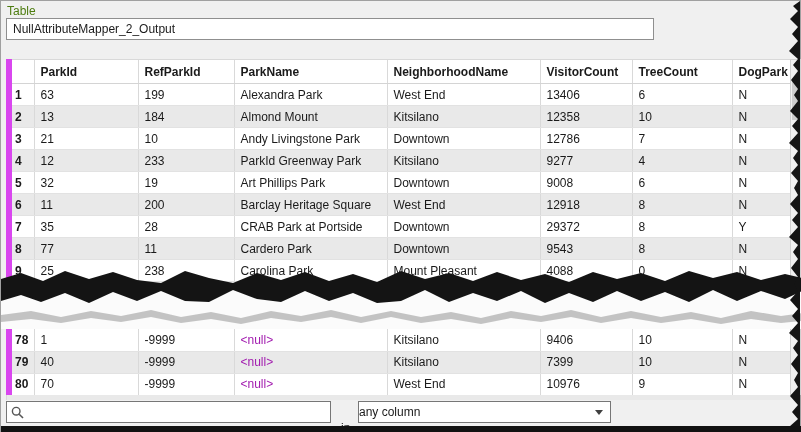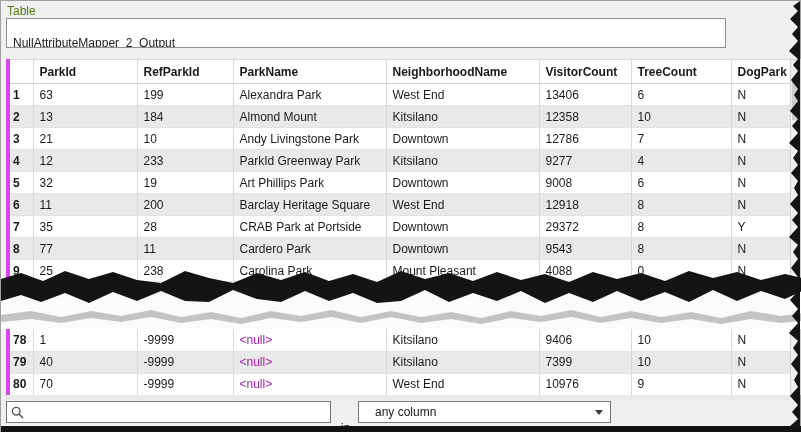--- a/index.html
+++ b/index.html
@@ -5,27 +5,27 @@
   * { margin:0; padding:0; box-sizing:border-box; }
   html,body { width:801px; height:432px; }
   body {
     font-family:"Liberation Sans", sans-serif;
     font-size:12px; color:#1a1a1a;
     background:#f0f0f0; position:relative; overflow:hidden;
   }
   .window { position:absolute; inset:0; border:1px solid #a0a0a0; border-bottom:none; background:#f0f0f0; }
   .panel-title { position:absolute; top:3px; left:6px; color:#4d7c0f; }
   .selector {
-    position:absolute; top:17px; left:5px; width:720px; height:22px;
-    background:#fff; border:1px solid #8f8f8f; padding:14px 6px; line-height:20px;
+    position:absolute; top:17px; left:5px; width:648px; height:22px;
+    background:#fff; border:1px solid #8f8f8f; padding:0 6px; line-height:20px;
     white-space:nowrap; overflow:hidden;
   }
   .grid-top { position:absolute; top:58px; left:5px; width:785px; background:#fff; z-index:1; }
   .grid-bottom { position:absolute; top:328px; left:5px; width:785px; background:#fff; z-index:1; }
-  table { border-collapse:collapse; table-layout:fixed; width:785px; border-left:4px solid #d946ef; }
+  table { border-collapse:collapse; table-layout:fixed; width:785px; border-left:6px solid #d946ef; }
   th, td {
     border-right:1px solid #d9d9d9; border-bottom:1px solid #e2e2e2;
     padding:0 6px; height:22px; text-align:left;
     overflow:hidden; white-space:nowrap; vertical-align:middle;
   }
   thead th { font-weight:bold; height:24px; background:#fff; border-top:1px solid #d9d9d9; border-bottom:1px solid #d4d4d4; }
   tr.alt td { background:#e9e9e9; }
   td.rownum { font-weight:bold; padding:0 3px; }
   td.null { color:#a21caf; }
   .partial-row { position:absolute; top:394px; left:5px; width:785px; height:5px; background:#e9e9e9; border-left:1px solid #d9d9d9; z-index:1; }
@@ -35,21 +35,21 @@
     position:absolute; top:400px; left:5px; width:325px; height:22px;
     background:#fff; border:1px solid #767676; display:flex; align-items:center; padding:0 4px;
   }
   .searchbox input {
     border:none; outline:none; flex:1; font-family:"Liberation Sans",sans-serif; font-size:12px;
     margin-left:4px; background:transparent;
   }
   .in-label { position:absolute; top:420px; left:340px; }
   .combo {
     position:absolute; top:400px; left:357px; width:253px; height:22px;
-    background:#fff; border:1px solid #767676; padding:0 22px 0 16px; line-height:20px;
+    background:#fff; border:1px solid #767676; padding:0 22px 0 0; line-height:20px;
     white-space:nowrap; overflow:hidden;
   }
   .chev {
     position:absolute; right:7px; top:8px; width:0; height:0;
     border-left:4px solid transparent; border-right:4px solid transparent; border-top:5px solid #404040;
   }
   .tear-top { position:absolute; top:256px; left:0; width:801px; height:72px; z-index:6; pointer-events:none; }
   .tear-right { position:absolute; top:0; right:0; width:13px; height:432px; z-index:7; pointer-events:none; }
   .bottom-bar { position:absolute; left:0; bottom:0; width:801px; height:6px; background:#121212; z-index:8; }
 </style>

